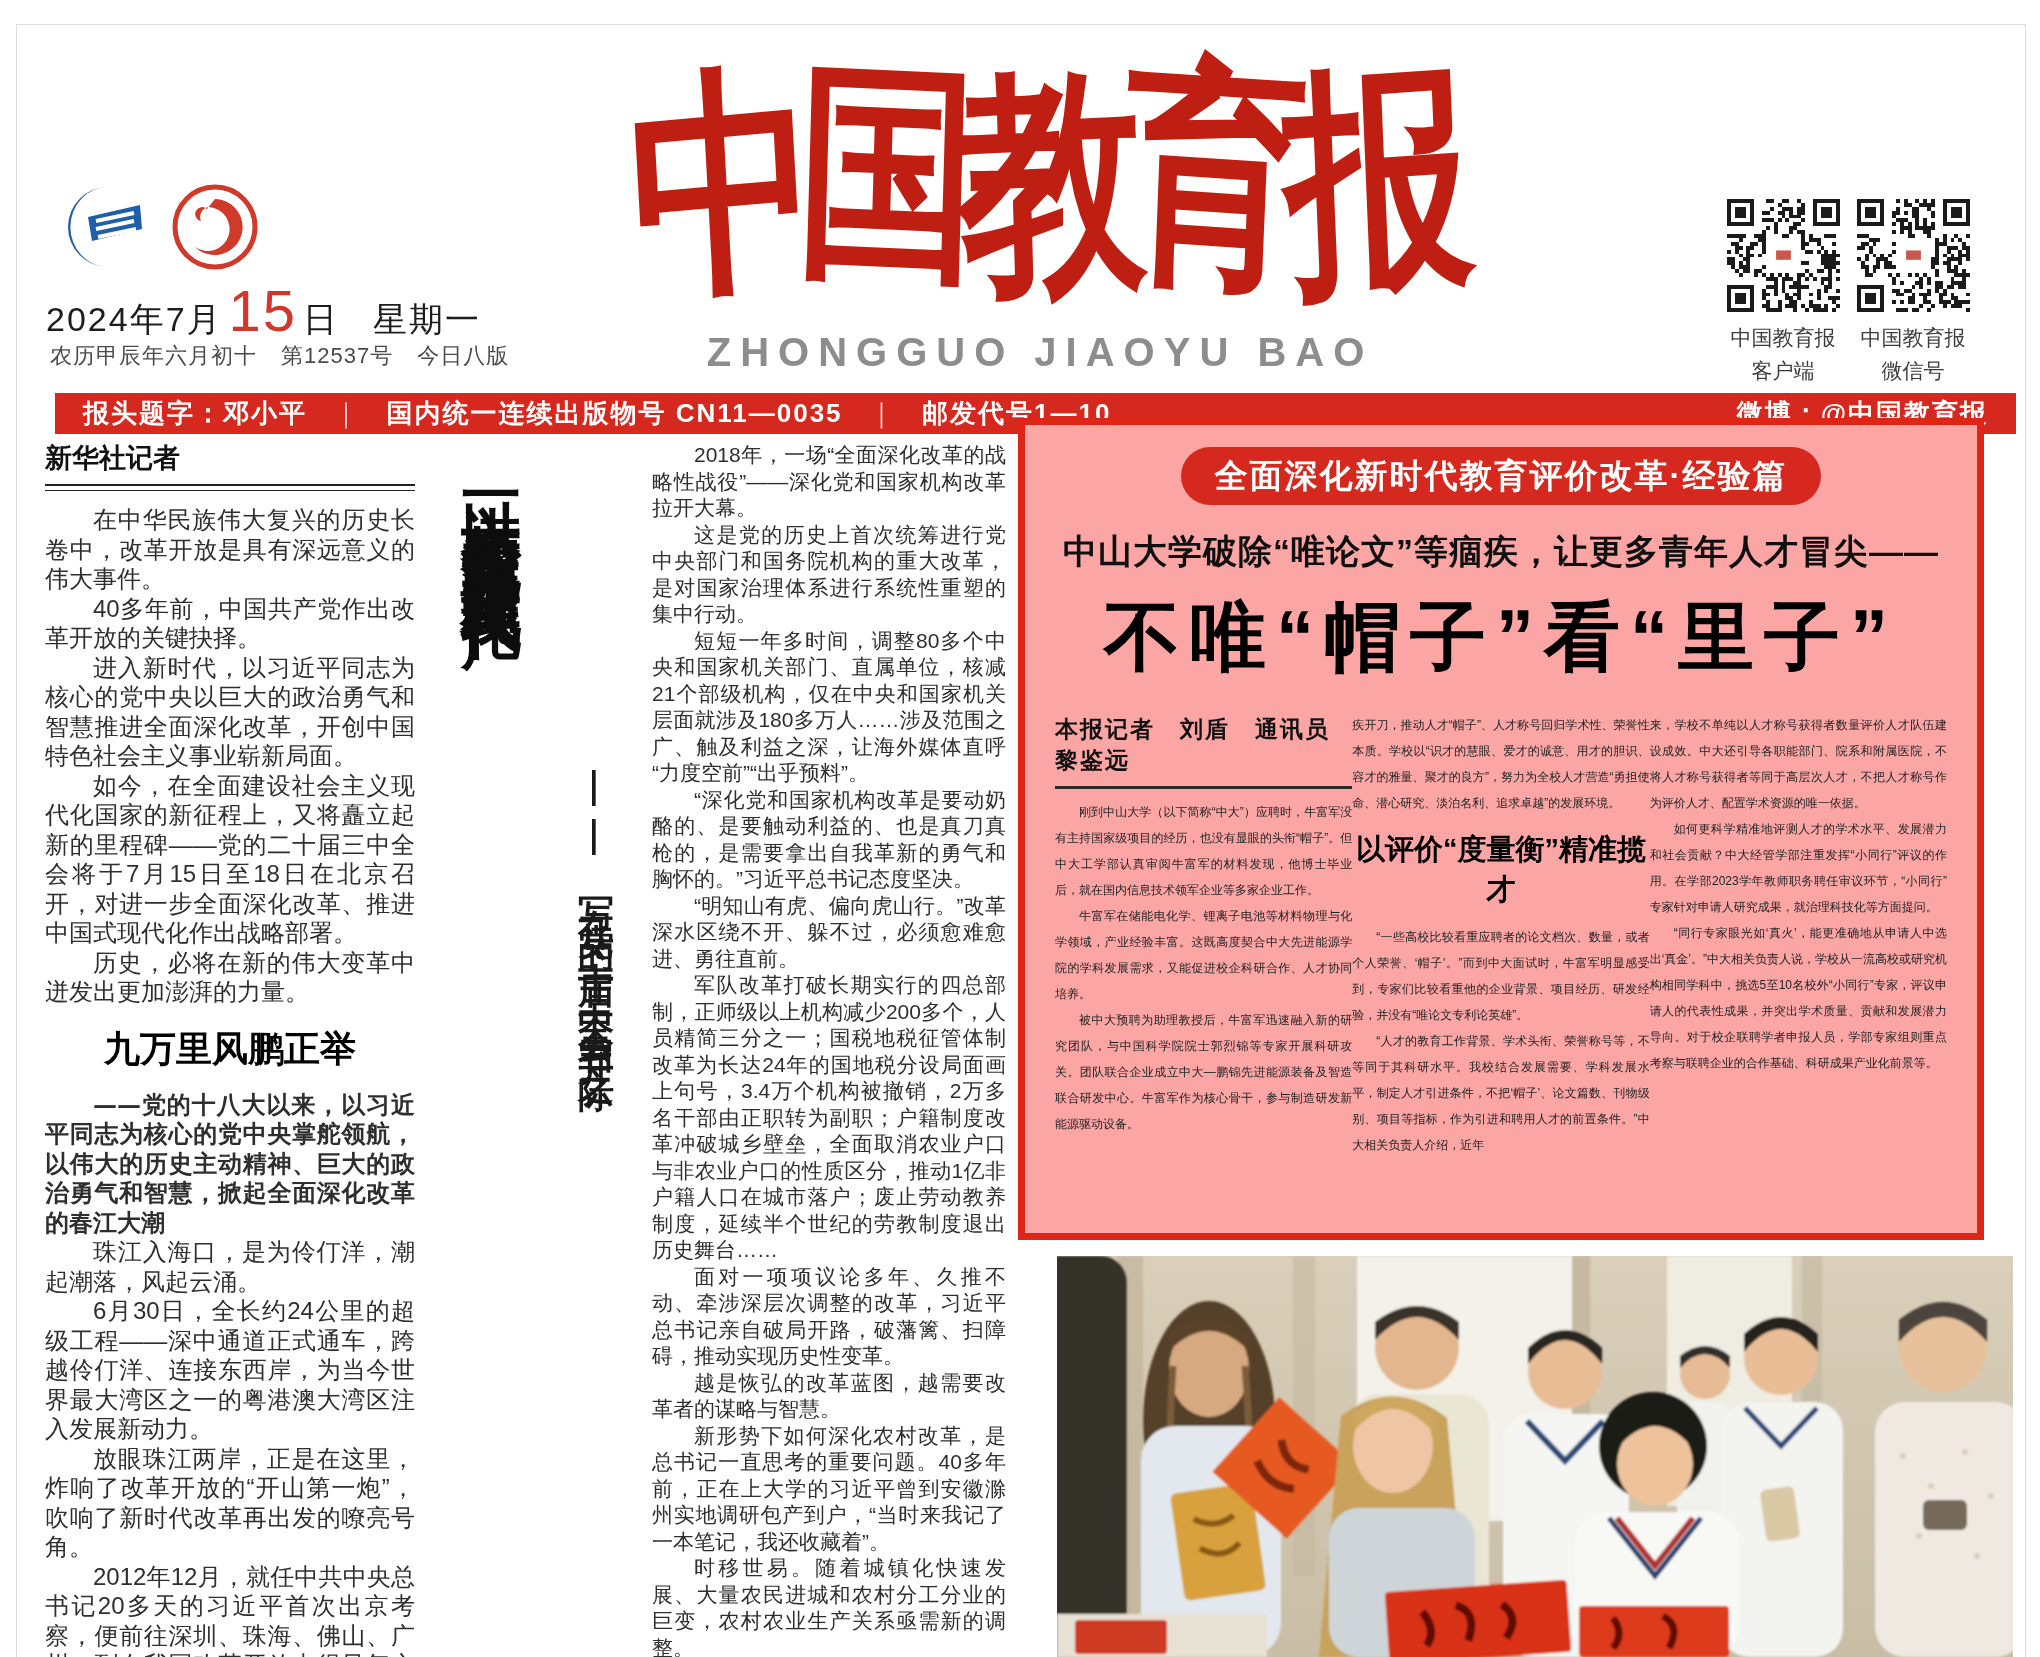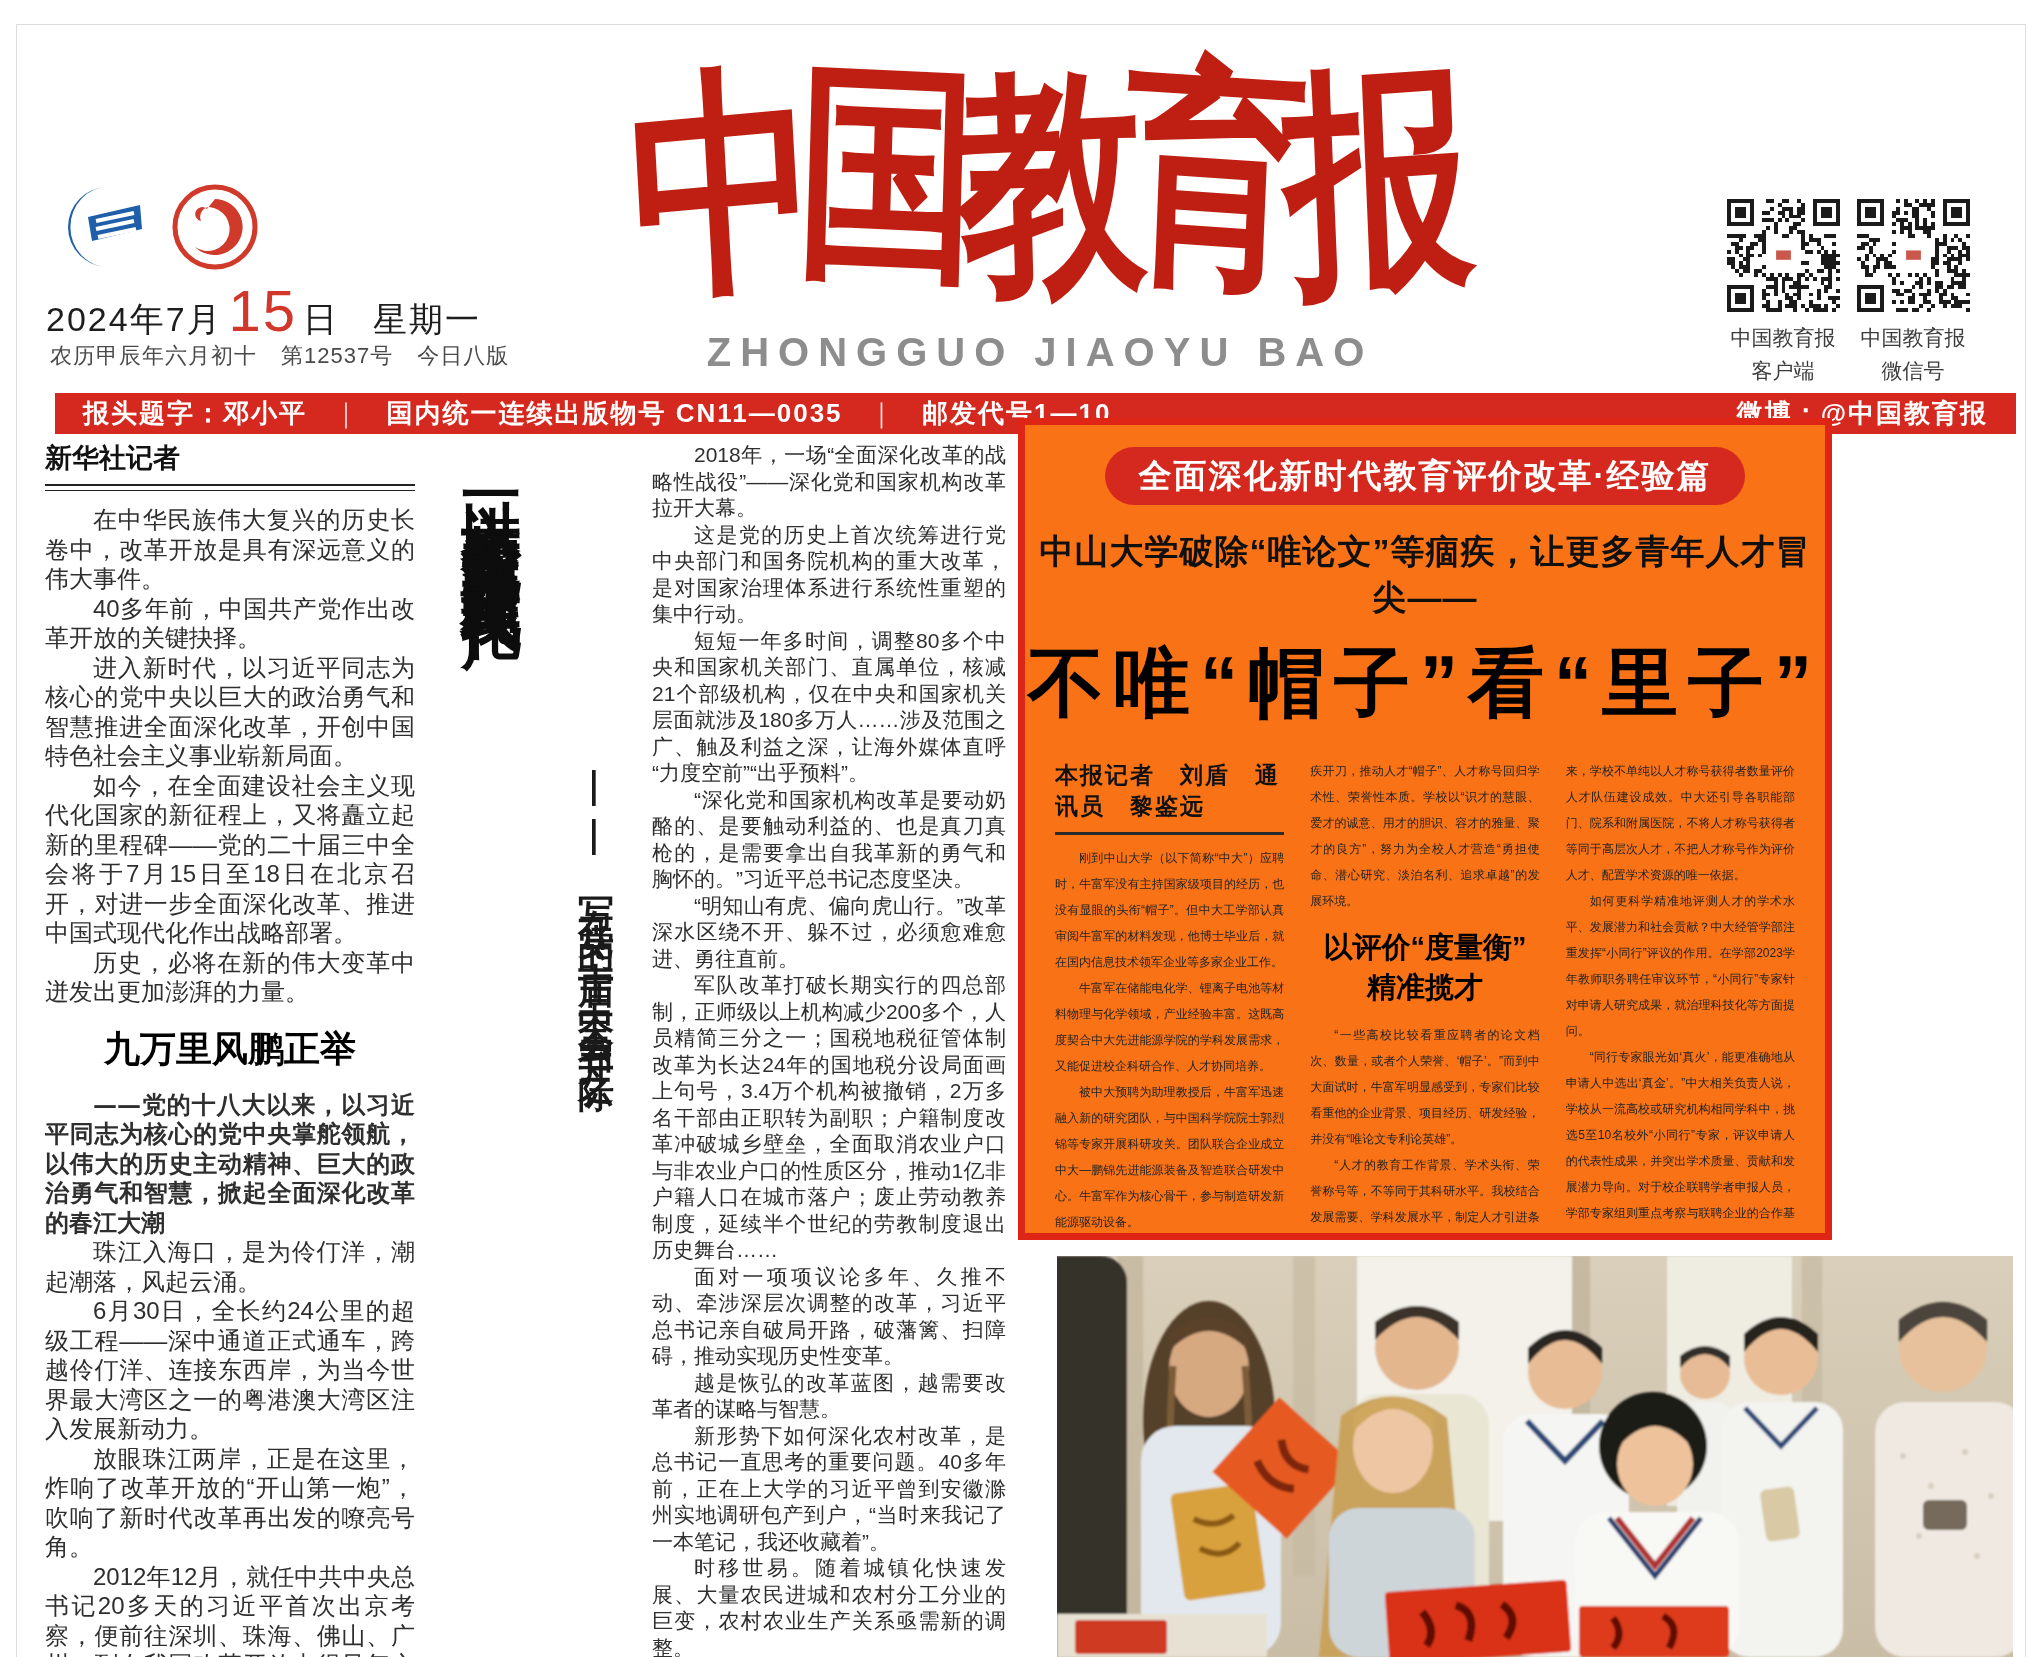--- a/index.html
+++ b/index.html
@@ -65,30 +65,30 @@
   .v-subtitle{position:absolute;left:566px;top:770px;height:887px;width:60px;
               writing-mode:vertical-rl;text-orientation:mixed;overflow:hidden;
               font-size:36px;font-weight:700;color:#1a1a1a;letter-spacing:13px;line-height:60px;}
 
   
   .col2{position:absolute;left:652px;top:442px;width:354px;height:1215px;overflow:hidden;}
   .col2 p{font-size:21px;line-height:26.5px;text-align:justify;text-indent:2em;
           margin:0;color:#2e2e2e;}
 
   
-  .feature{position:absolute;left:1018px;top:418px;width:814px;height:822px;
-           border:7px solid #de2516;background:#f97316;box-sizing:border-box;overflow:hidden;}
+  .feature{position:absolute;left:1018px;top:418px;width:966px;height:822px;
+           border:7px solid #de2516;background:#fca5a5;box-sizing:border-box;overflow:hidden;}
   .badge{margin:22px auto 0;width:640px;height:58px;background:#d5281e;color:#fff;
          border-radius:29px;display:flex;align-items:center;justify-content:center;
          font-size:33px;font-weight:700;letter-spacing:2px;}
   .feature-kicker{text-align:center;font-size:34px;font-weight:600;color:#101010;
                   margin-top:24px;letter-spacing:1px;}
   .feature-headline{text-align:center;font-size:76px;font-weight:900;color:#000;
                     margin-top:12px;letter-spacing:10px;}
-  .feature-cols{display:flex;gap:26px;padding:22px 30px 0;height:556px;overflow:hidden;}
+  .feature-cols{display:flex;padding:22px 30px 0;height:556px;overflow:hidden;}
   .fcol{flex:1;overflow:hidden;}
   .fcol p{font-size:12px;line-height:26px;text-align:justify;text-indent:2em;
           margin:0;color:#232323;}
   .byline{font-size:23px;font-weight:700;color:#111;border-bottom:3px solid #2b2b2b;
           padding:2px 0 10px;margin-bottom:10px;letter-spacing:2px;}
   .fcol p.cont{text-indent:0;}
   .fsubhead{font-size:29px;font-weight:900;text-align:center;color:#000;margin:14px 0;}
 
   
   .photo{position:absolute;left:1057px;top:1256px;width:956px;height:401px;margin:0;

